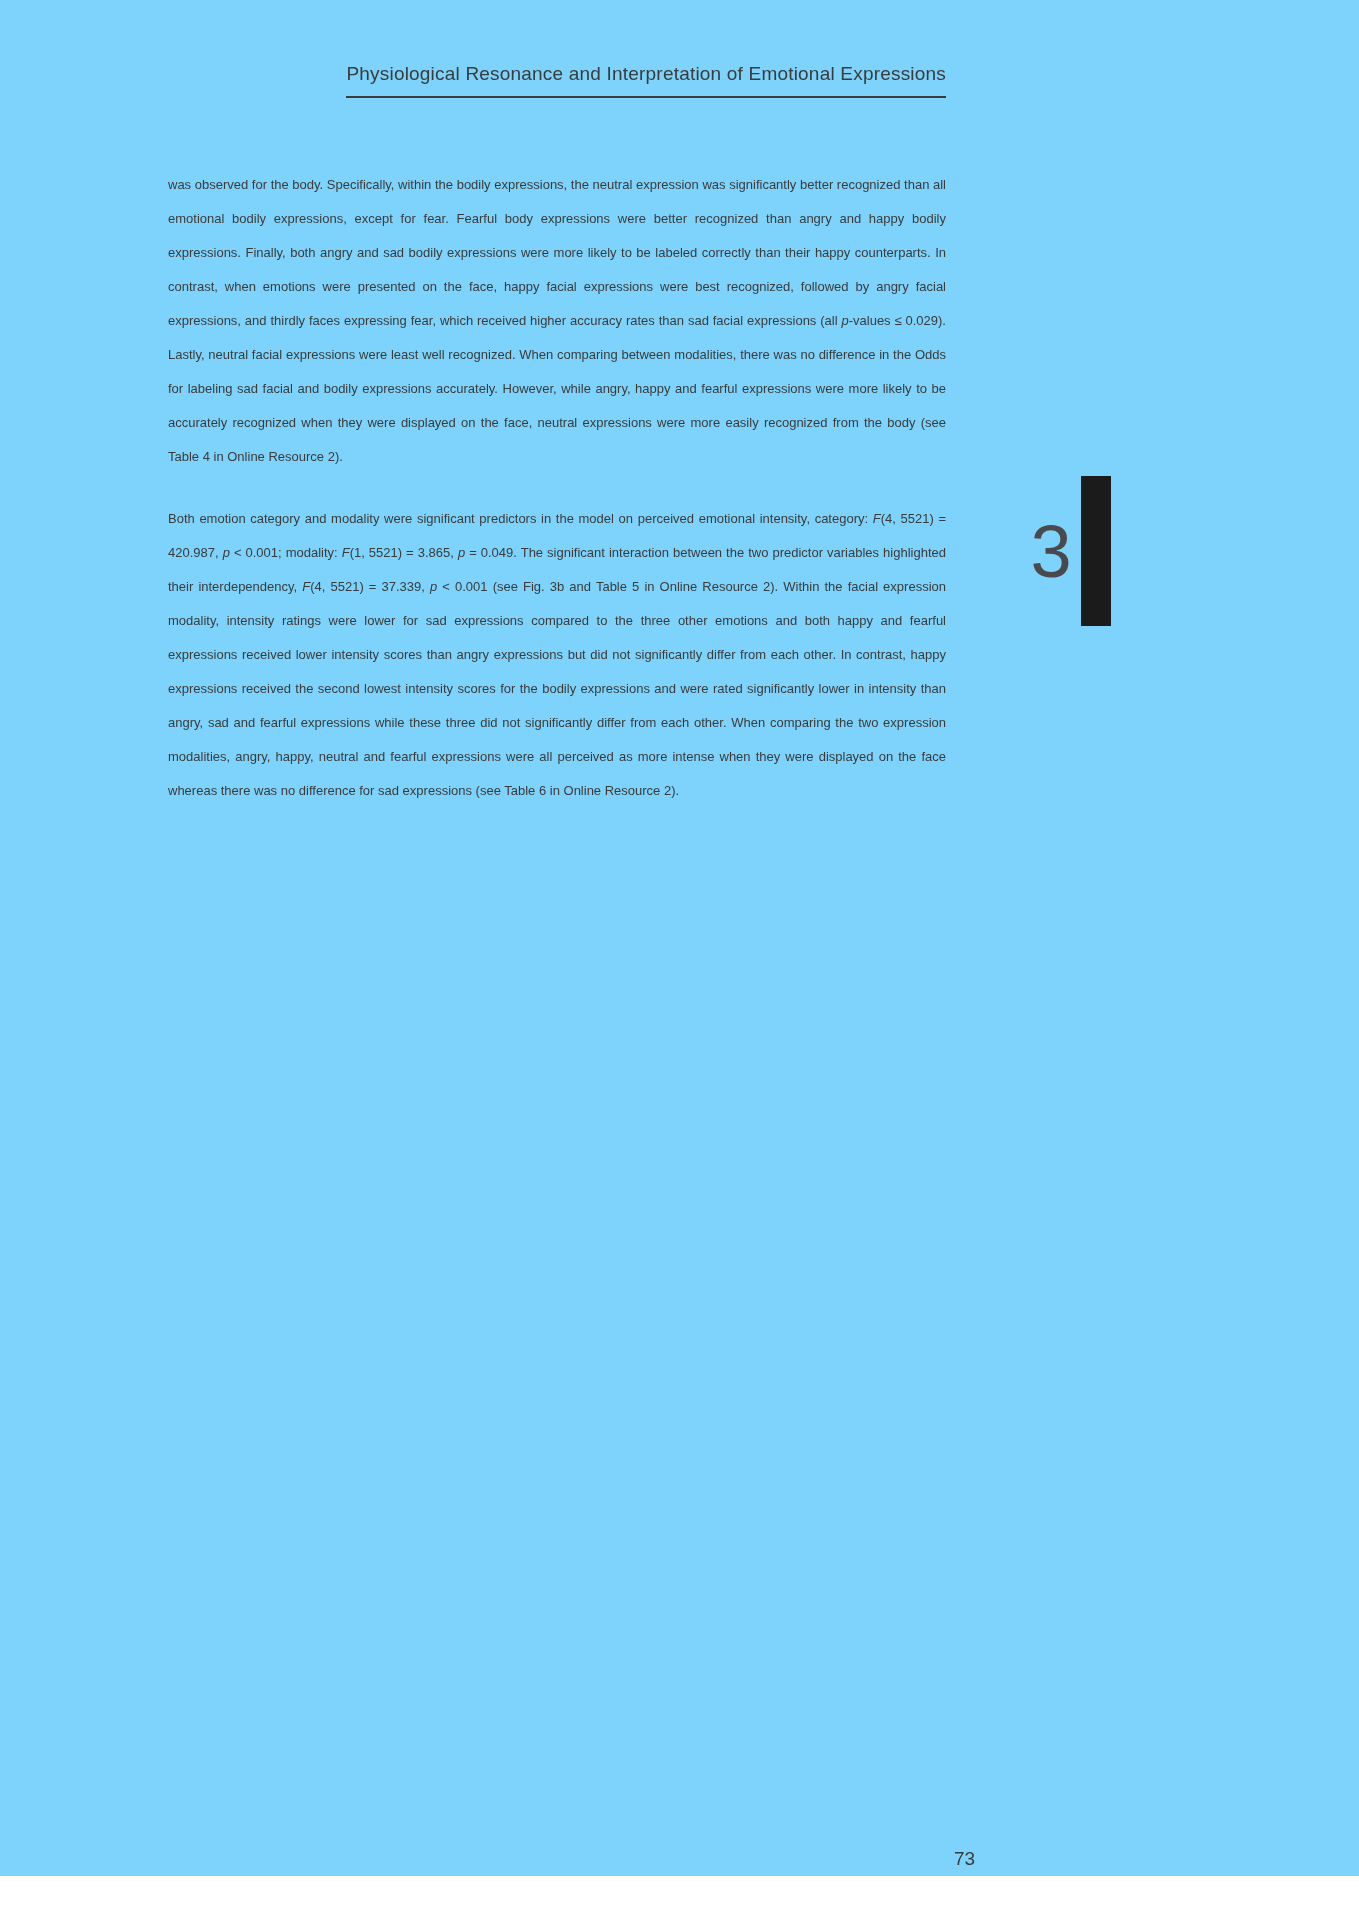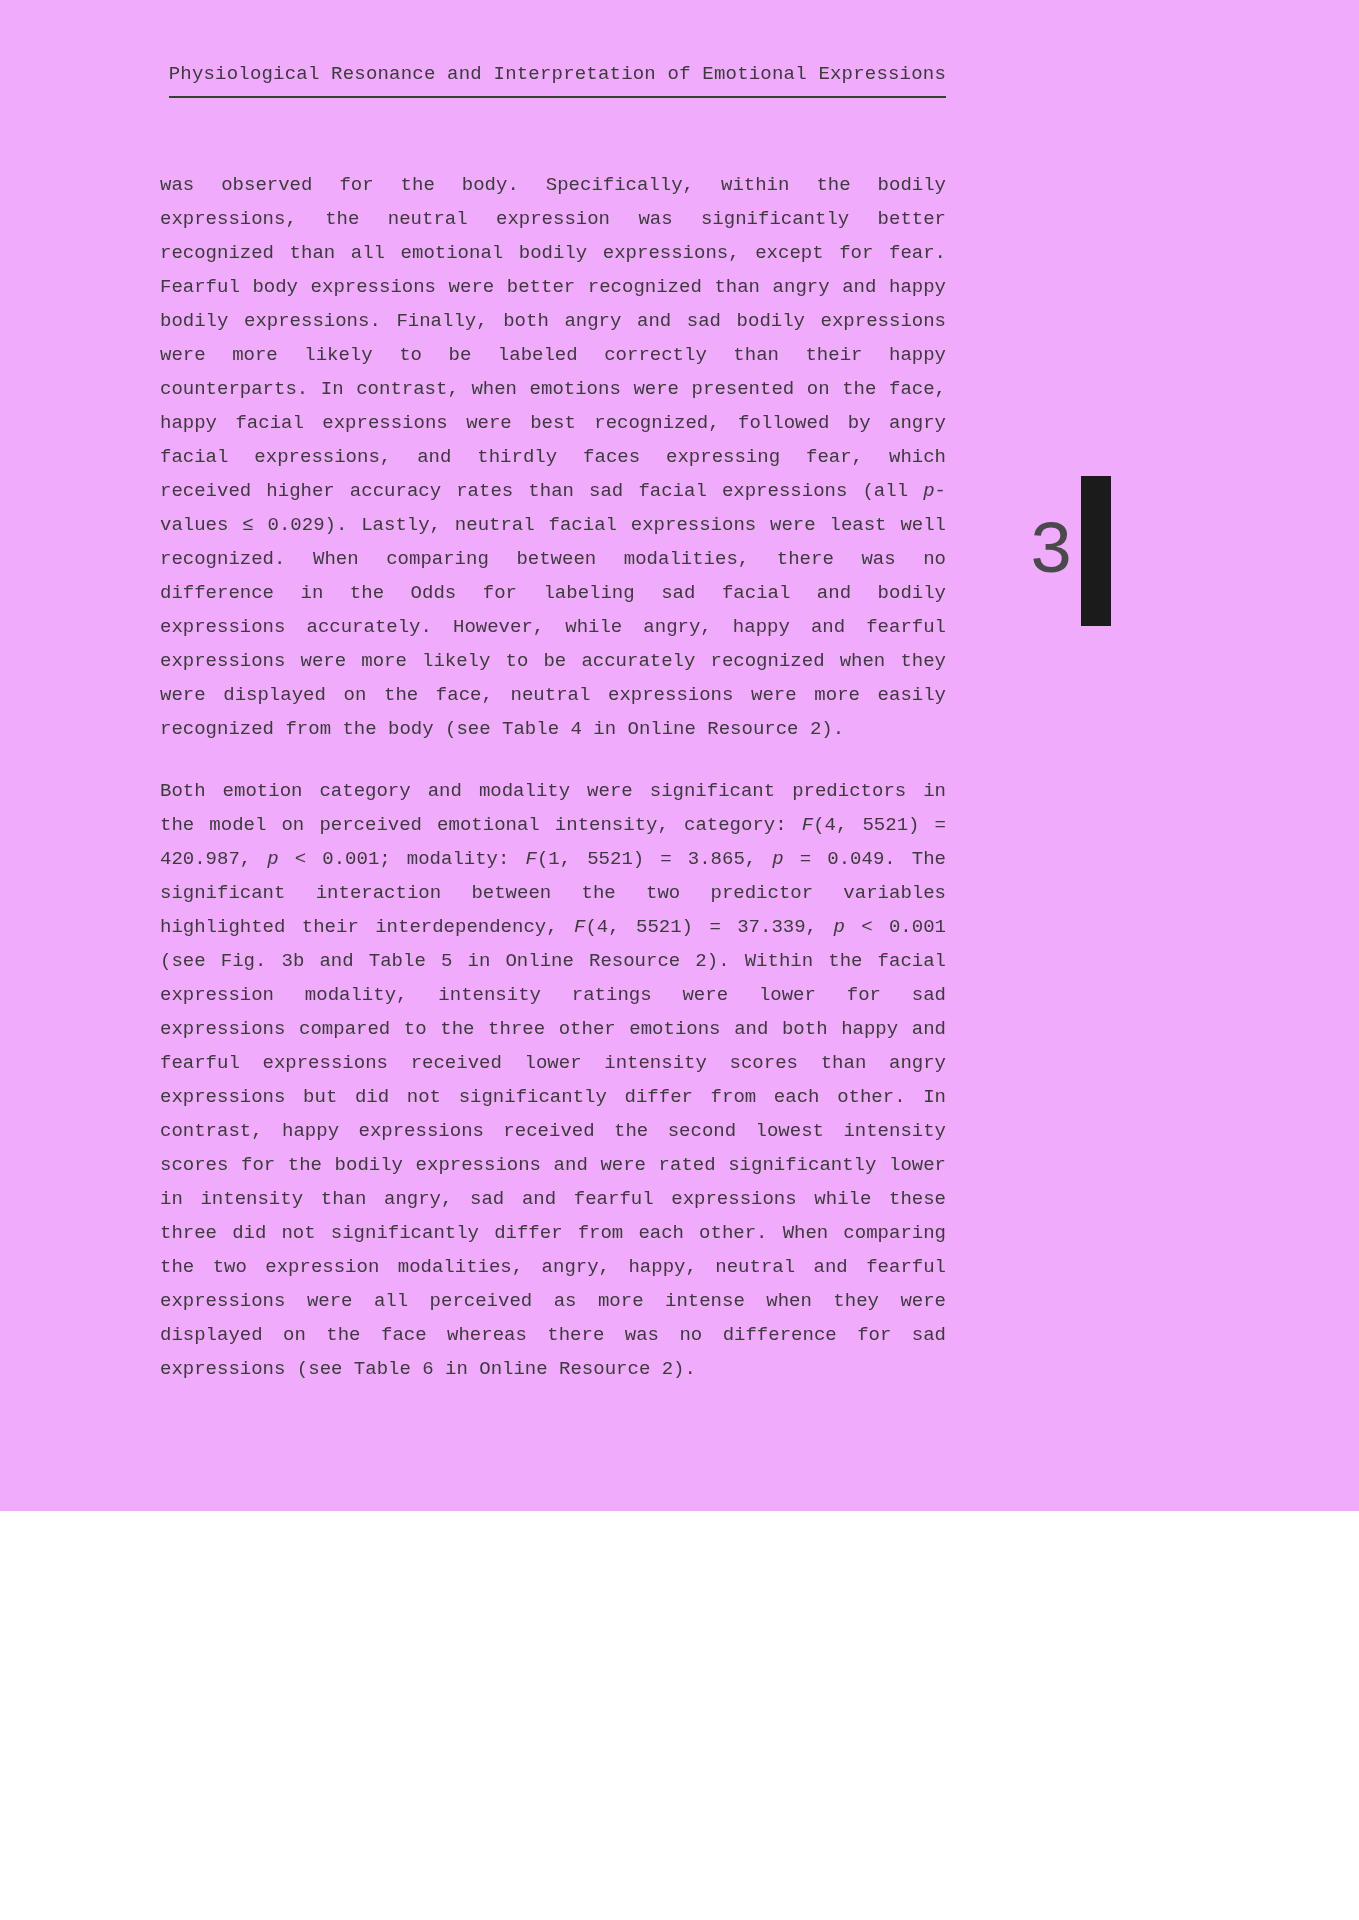--- a/index.html
+++ b/index.html
@@ -3,23 +3,23 @@
 <meta charset="utf-8">
 <style>
   html, body {
     margin: 0;
     padding: 0;
     background: #ffffff;
   }
   .page {
     position: relative;
     width: 1359px;
-    height: 1511px;
-    background: #f0abfc;
-    font-family: Liberation Mono, monospace;
+    height: 1876px;
+    background: #7dd3fc;
+    font-family: Liberation Sans, sans-serif;
     color: #3b3b3a;
     overflow: hidden;
   }
   .running-head-wrap {
     position: absolute;
     top: 62px;
     left: 160px;
     width: 786px;
     text-align: right;
   }
@@ -32,22 +32,22 @@
     border-bottom: 2px solid #3b3b3a;
     color: #3b3b3a;
   }
   .text-column {
     position: absolute;
     top: 168px;
     left: 160px;
     width: 786px;
   }
   .body-par {
-    margin: 0 0 28px 0;
-    font-size: 19px;
+    margin: 0 0 28px 8px;
+    font-size: 13px;
     line-height: 34px;
     text-align: justify;
     color: #3b3b3a;
   }
   .body-par i {
     font-style: italic;
   }
   .chapter-number {
     position: absolute;
     left: 1024px;

